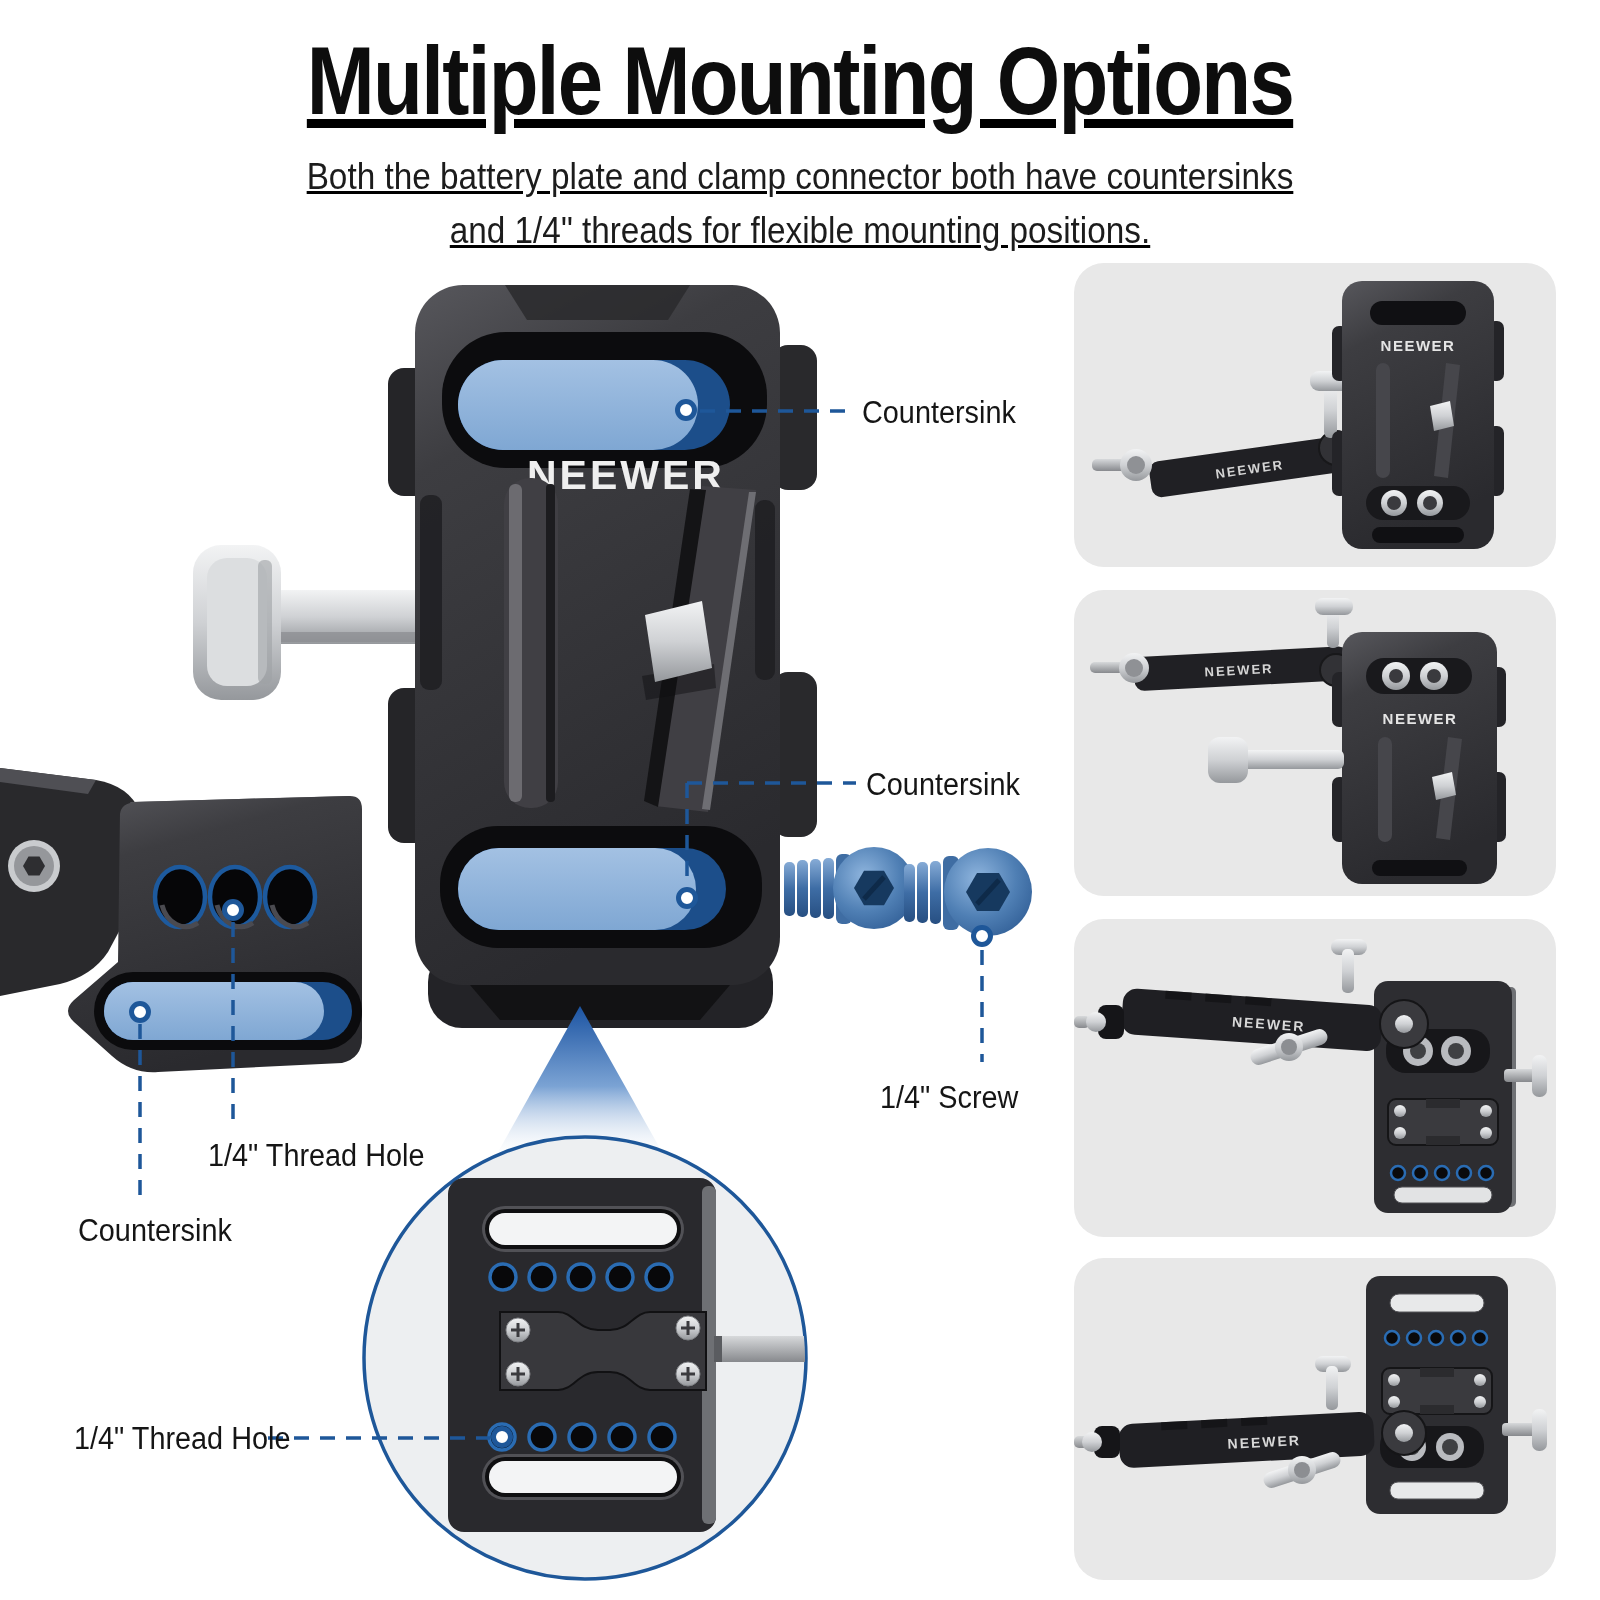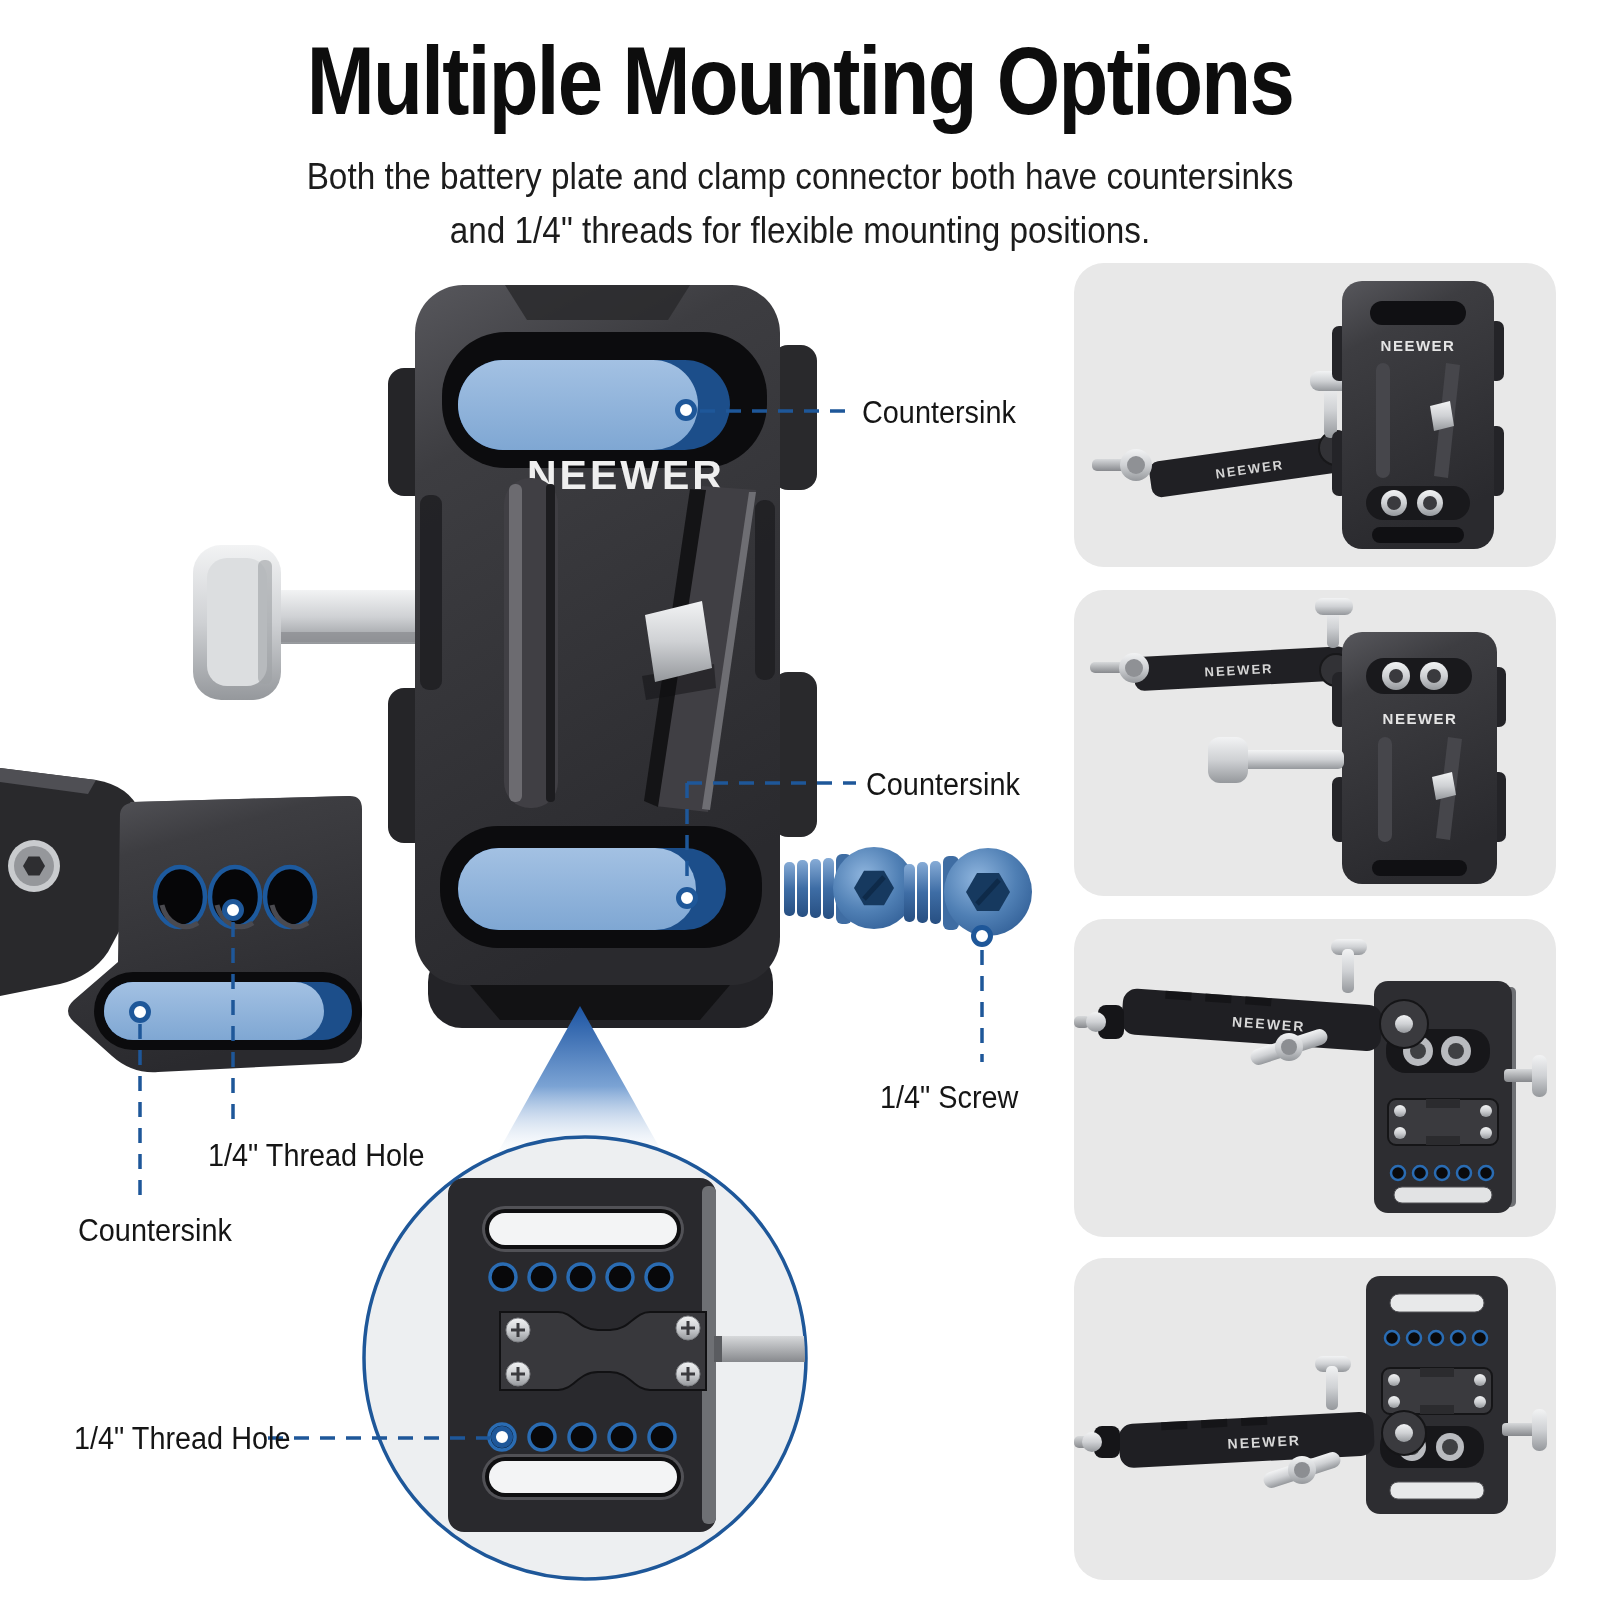--- a/index.html
+++ b/index.html
@@ -1,21 +1,21 @@
 <!DOCTYPE html>
 <html><head>
 <meta charset="utf-8">
 <style>
   html,body{margin:0;padding:0;}
   body{
     width:1600px;height:1600px;position:relative;overflow:hidden;
     background:#ffffff;
     font-family:"Liberation Sans","DejaVu Sans",sans-serif;
   }
-  .header{position:absolute;top:26px;left:0;width:1600px;text-align:center;}
+  .header{position:absolute;top:26px;left:0;width:1600px;text-align:center;text-decoration:underline;}
   .title{
     font-size:96px;font-weight:800;color:#0d0d0d;letter-spacing:-2px;
     transform:scaleX(0.85);transform-origin:center top;white-space:nowrap;
   }
   .subtitle{
     margin-top:14px;font-size:37px;color:#1c1c1c;line-height:1.45;
     transform:scaleX(0.9);transform-origin:center top;
   }
   .scene{position:absolute;left:0;top:0;width:1050px;height:1600px;}
   .callout{

